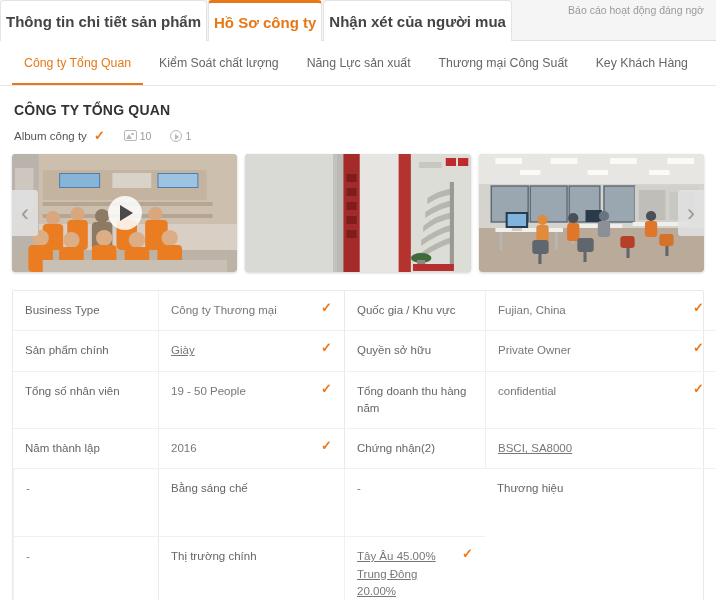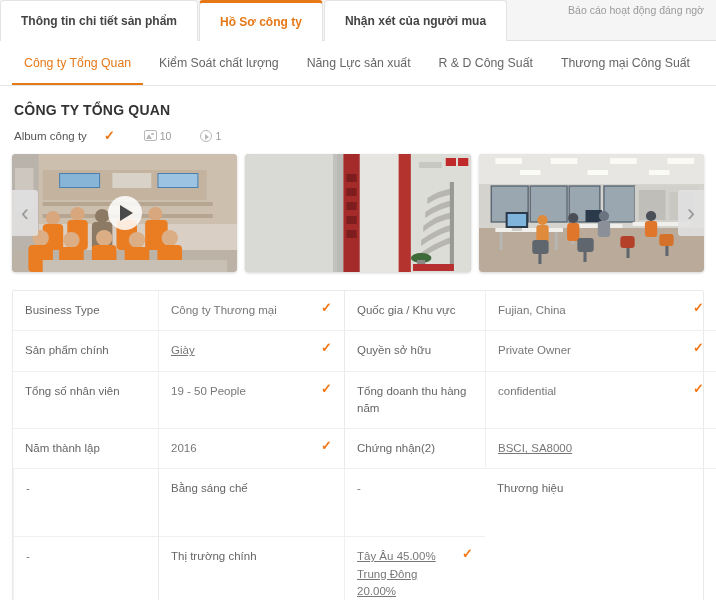--- a/index.html
+++ b/index.html
@@ -19,22 +19,22 @@
     background: #f5f5f5;
     border-bottom: 1px solid #e0e0e0;
     display: flex;
     align-items: flex-end;
     padding-left: 0px;
   }
   .topbar-tabs { display: flex; align-items: flex-end; height: 41px; }
   .ttab {
     height: 41px;
     display: flex; align-items: center; justify-content: center;
-    padding: 0 20px;
-    font-size: 12px;
+    padding: 0 5px;
+    font-size: 15px;
     font-weight: bold;
     color: #444;
     background: #ffffff;
     border-left: 1px solid #e3e3e3;
     border-right: 1px solid #e3e3e3;
     border-top: 1px solid #e3e3e3;
     border-radius: 4px 4px 0 0;
     margin-right: 1px;
     cursor: pointer;
     white-space: nowrap;
@@ -95,21 +95,21 @@
     font-size: 14px;
     font-weight: bold;
     color: #333;
     letter-spacing: 0.2px;
     margin: 16px 0 0 2px;
   }
   .album-row {
     display: flex;
     align-items: center;
     margin: 11px 0 0 2px;
-    gap: 17px;
+    gap: 7px;
     font-size: 11.5px;
     color: #555;
   }
   .check {
     color: #f07818;
     font-size: 13px;
     line-height: 1;
     font-weight: bold;
   }
   .meta-ico {
@@ -277,21 +277,20 @@
     <div class="ttab">Nhận xét của người mua</div>
   </div>
   <div class="report-link">Báo cáo hoạt động đáng ngờ</div>
 </div>
 
 <div class="subbar">
   <div class="subtabs">
     <div class="stab active">Công ty Tổng Quan</div>
     <div class="stab">Kiểm Soát chất lượng</div>
     <div class="stab">Năng Lực sản xuất</div>
-    <div class="stab">R &amp; D Công Suất</div>
     <div class="stab">Thương mại Công Suất</div>
     <div class="stab">Key Khách Hàng</div>
   </div>
 
 </div>
 
 <div class="page">
 
   <div class="section-title">CÔNG TY TỔNG QUAN</div>
 

